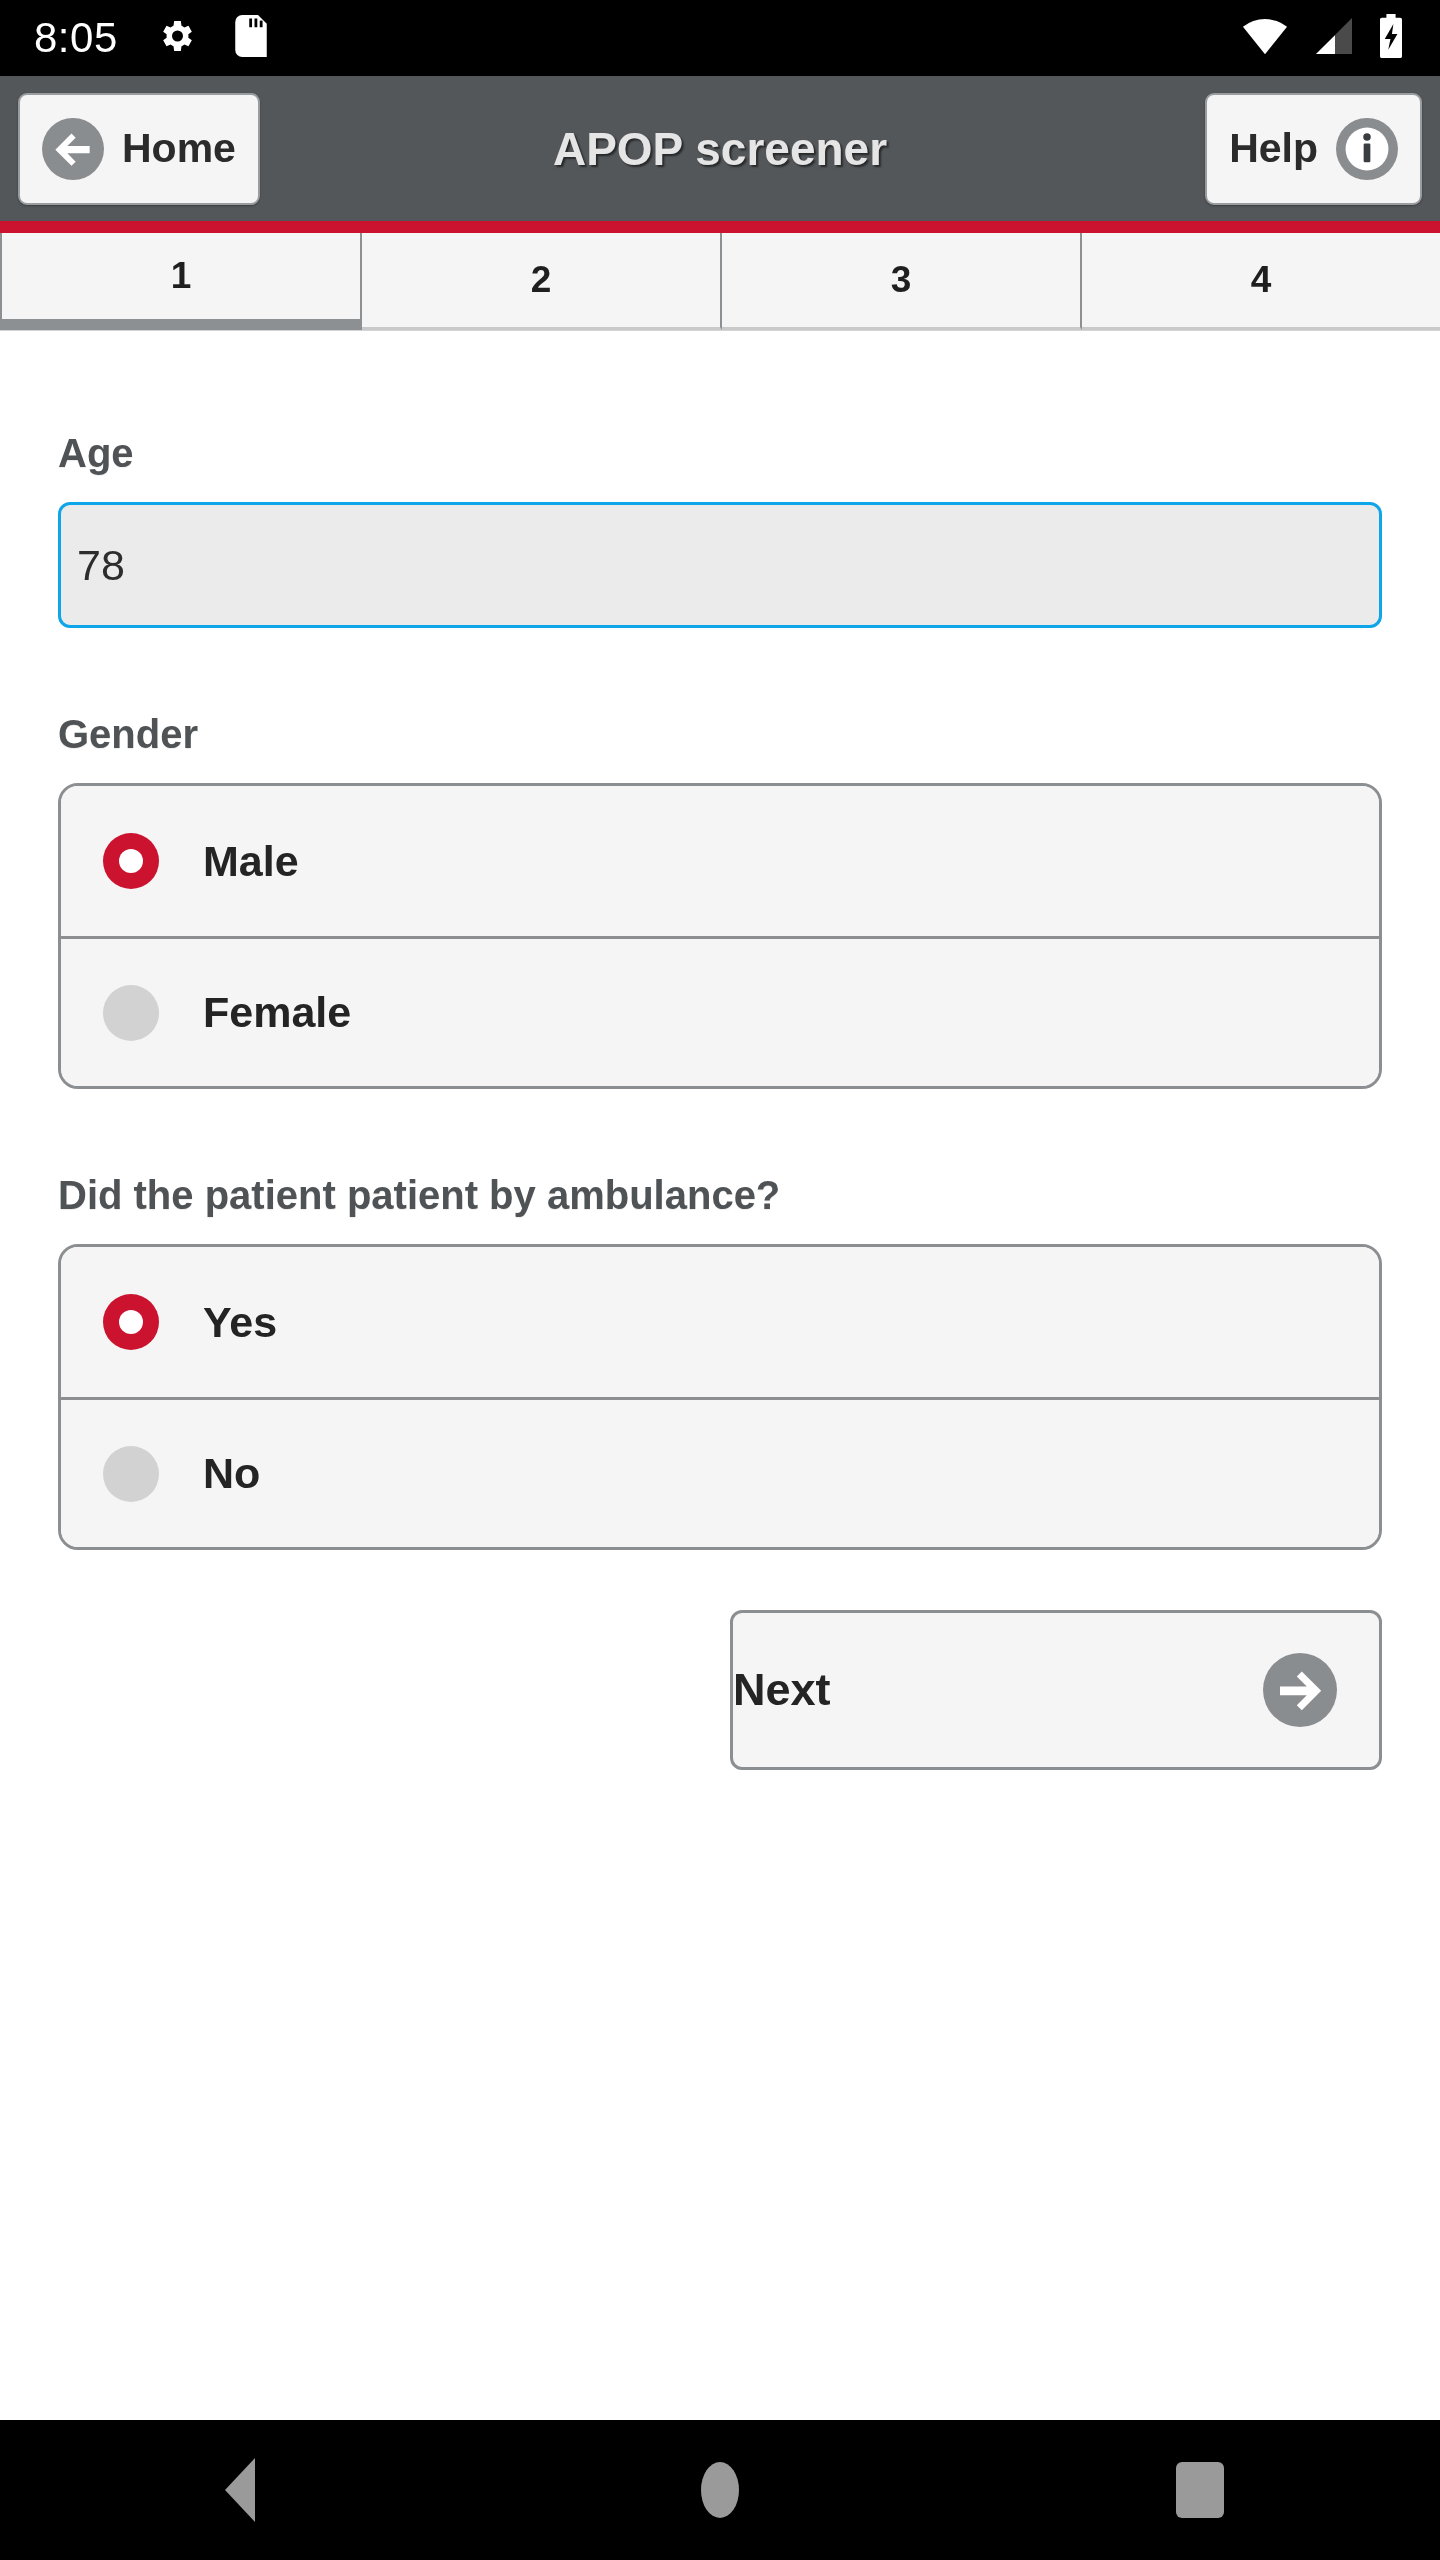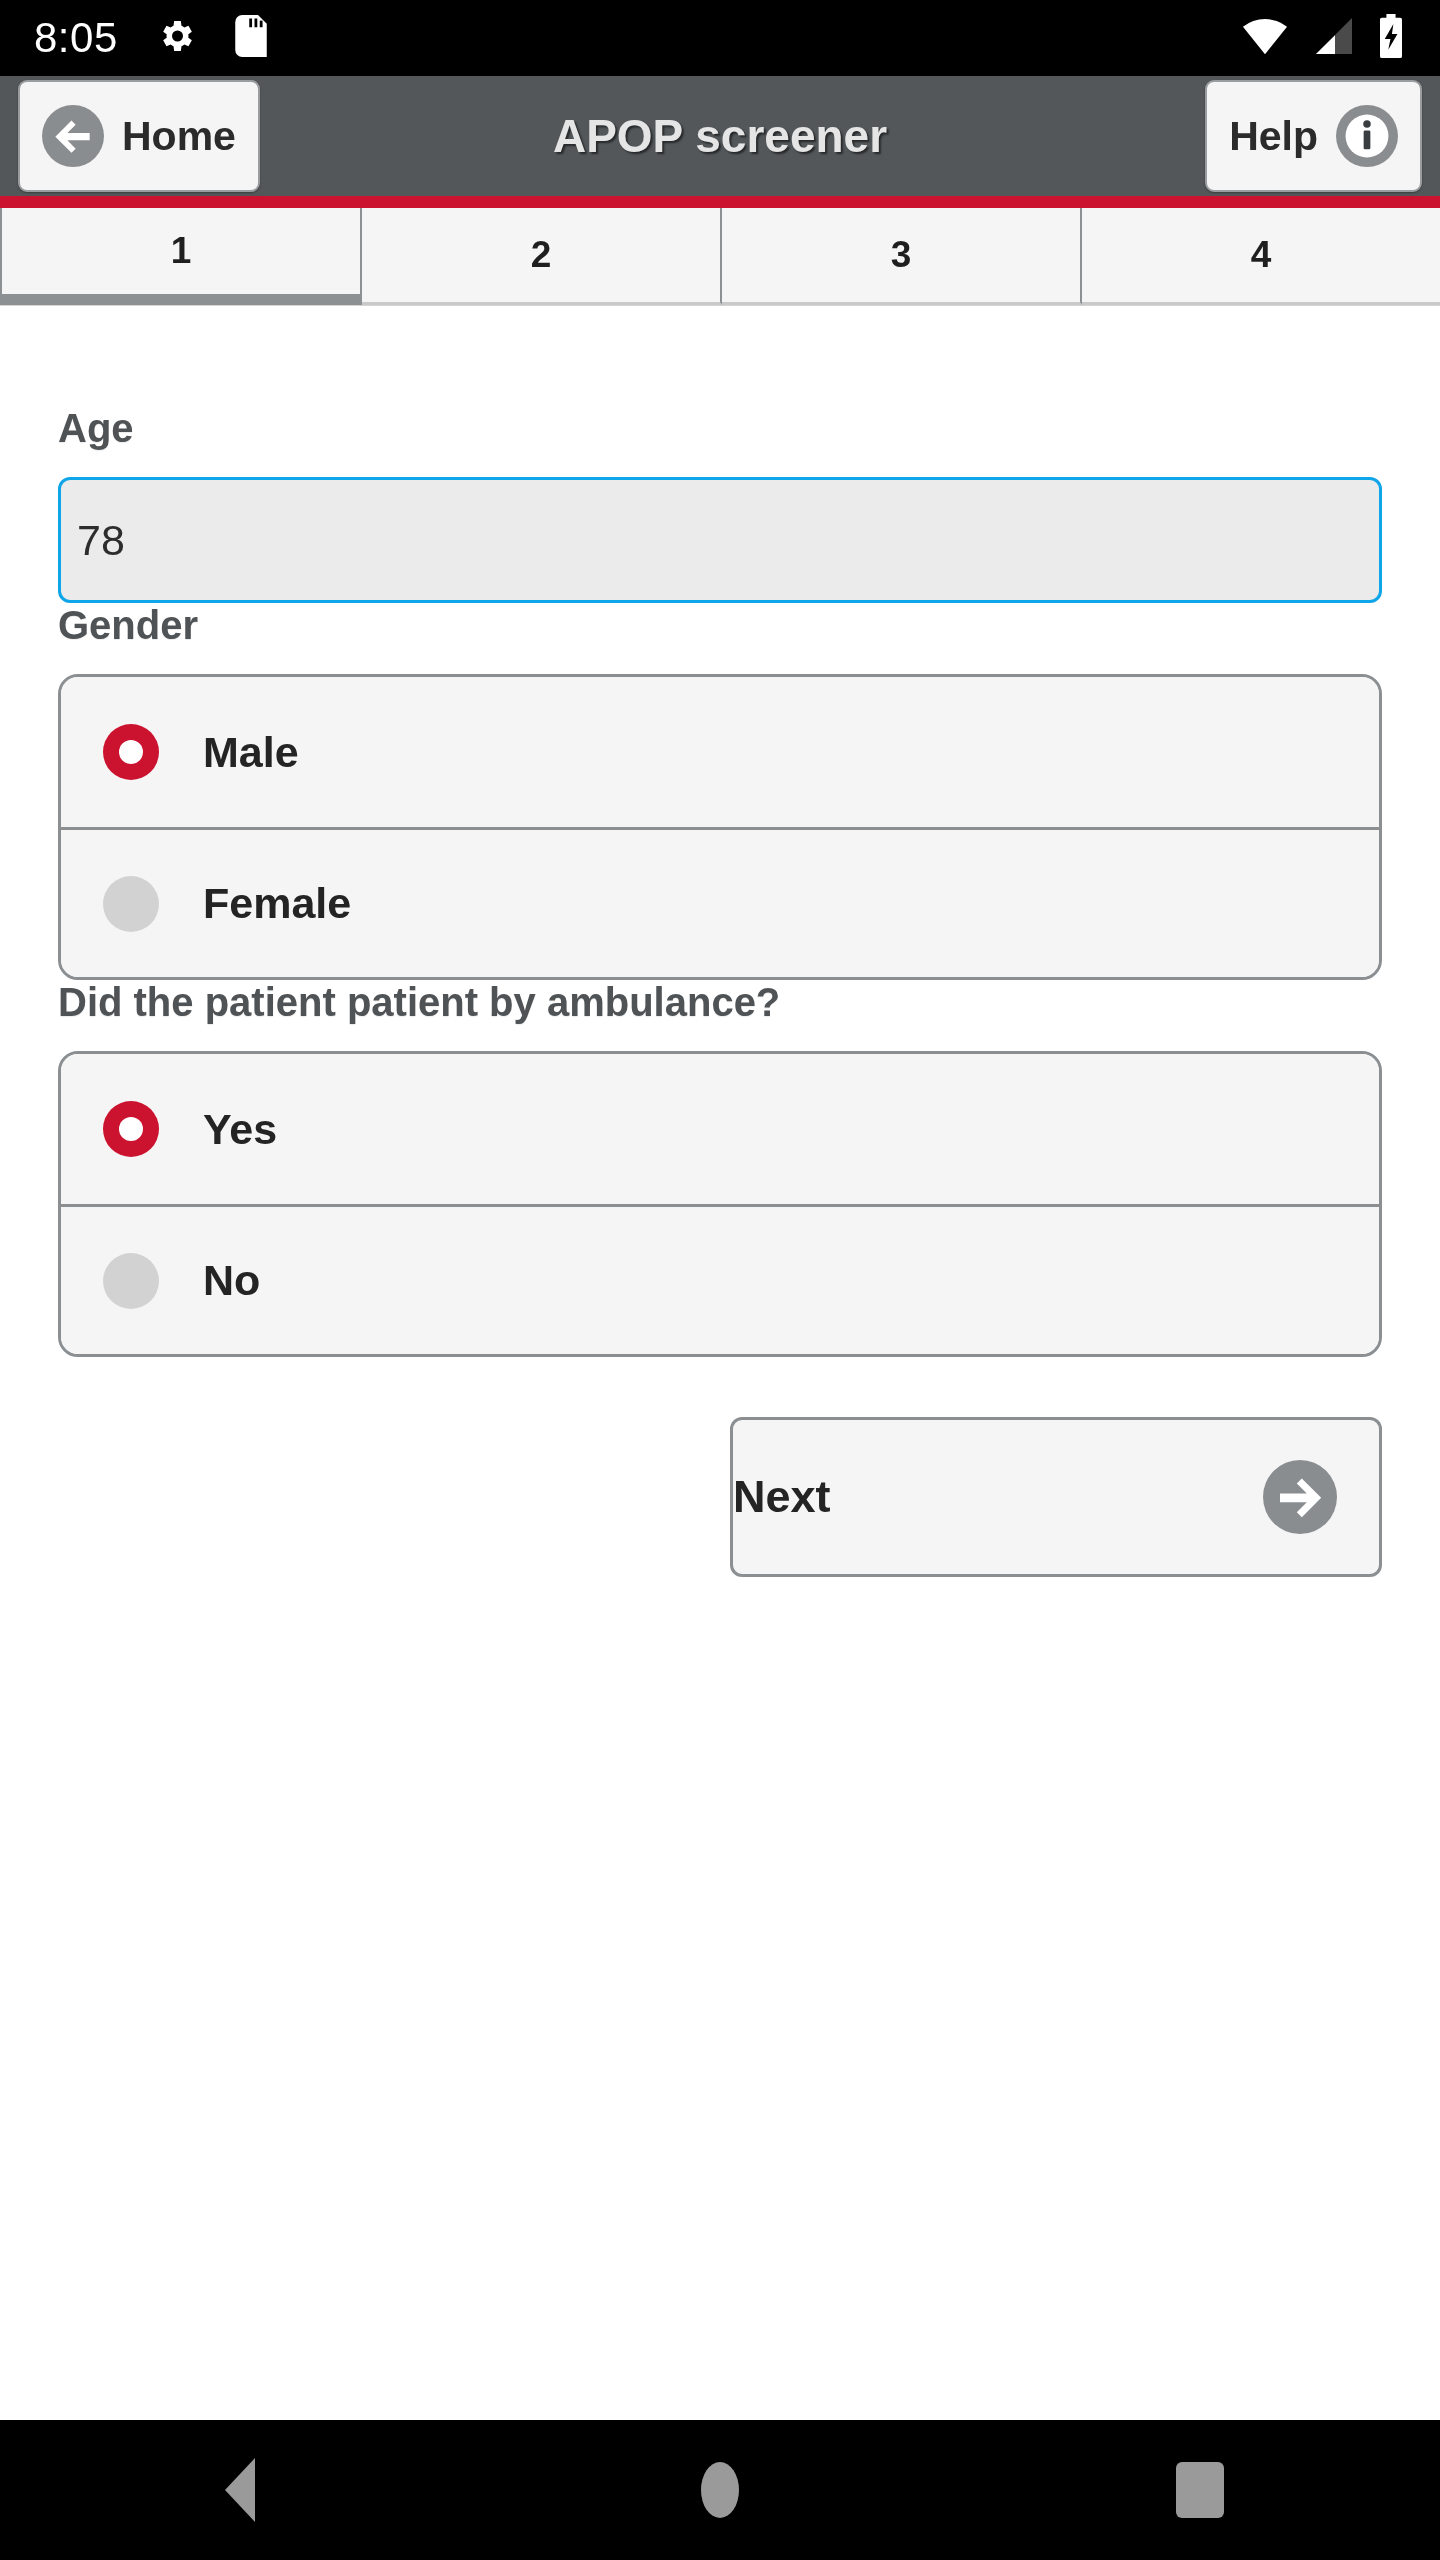--- a/index.html
+++ b/index.html
@@ -19,21 +19,21 @@
     padding:0 34px;
     color:#ffffff;
   }
   .status-left { display:flex; align-items:center; gap:38px; }
   .status-clock { font-size:42px; letter-spacing:0.5px; font-weight:400; }
   .status-right { margin-left:auto; display:flex; align-items:center; gap:22px; }
   .sb-icon { display:block; }
 
   
   .app-bar {
-    height:120px;
+    height:145px;
     background:#53575a;
     display:flex;
     align-items:center;
     padding:4px 18px;
     position:relative;
   }
   .bar-btn {
     background:#f5f5f5;
     border:2px solid #9a9da0;
     border-radius:9px;
@@ -95,20 +95,21 @@
     border-left:2px solid #8d9093;
     border-bottom:11px solid #8d9093;
   }
 
   
   .content { padding:0 58px; }
   .field-label {
     font-size:40px;
     font-weight:bold;
     color:#4f5356;
+    margin-top:84px;
     margin-bottom:26px;
     text-shadow:0 1px 1px rgba(0,0,0,.08);
   }
   .first-label { margin-top:100px; }
 
   .text-input {
     height:126px;
     background:#ebebeb;
     border:3px solid #0ea5e9;
     border-radius:12px;

